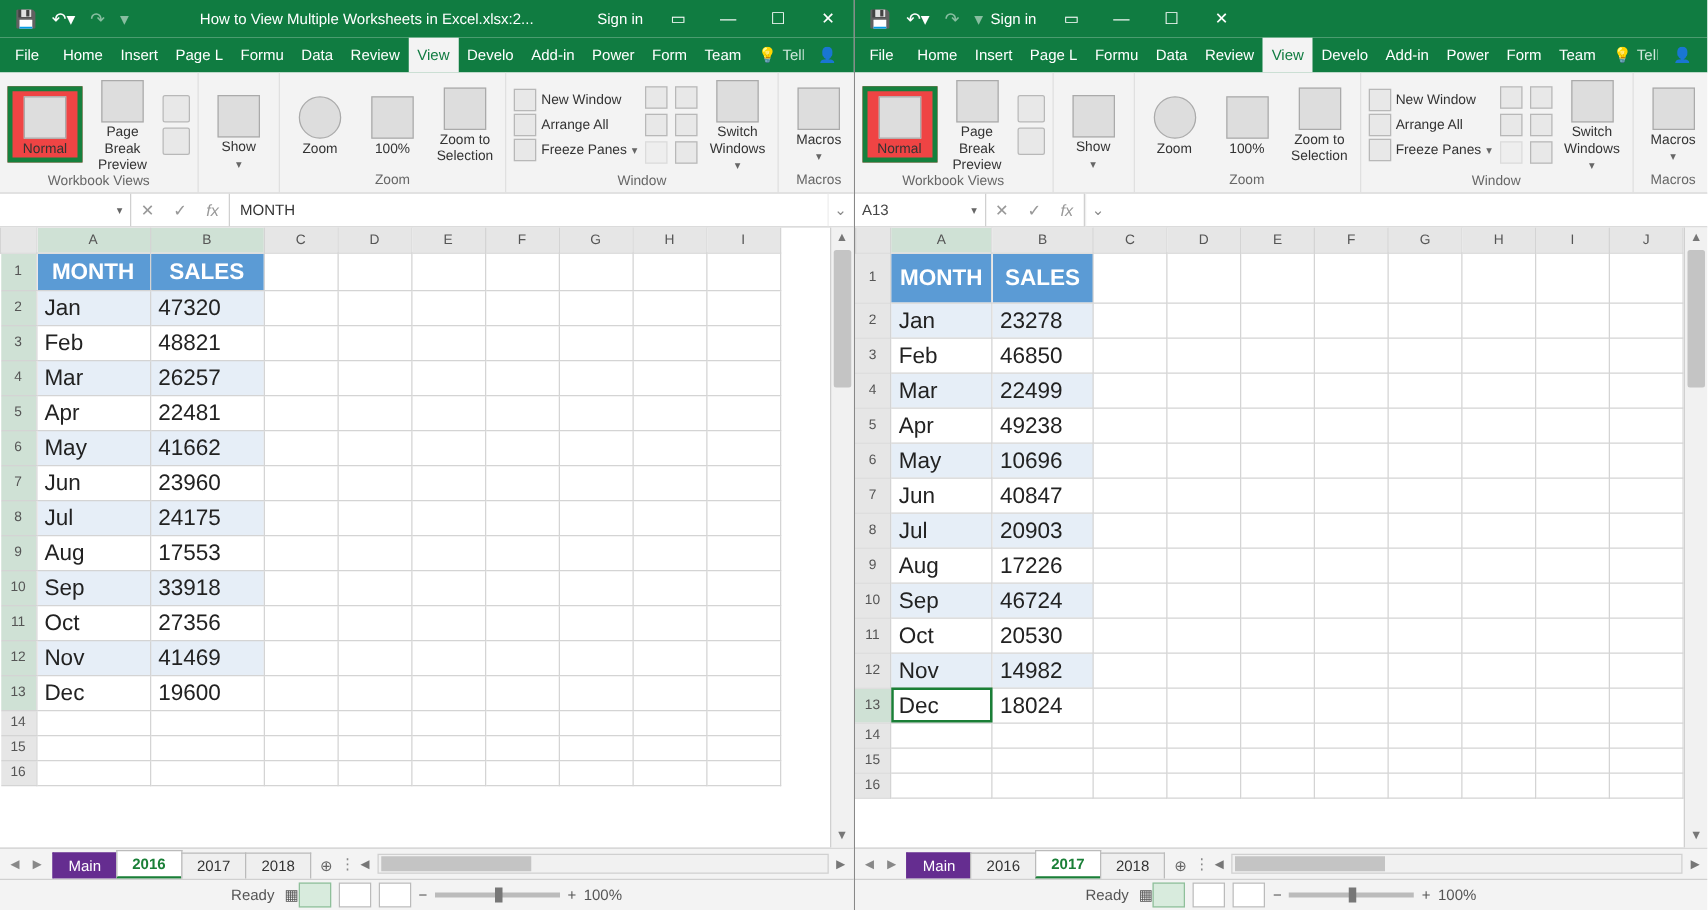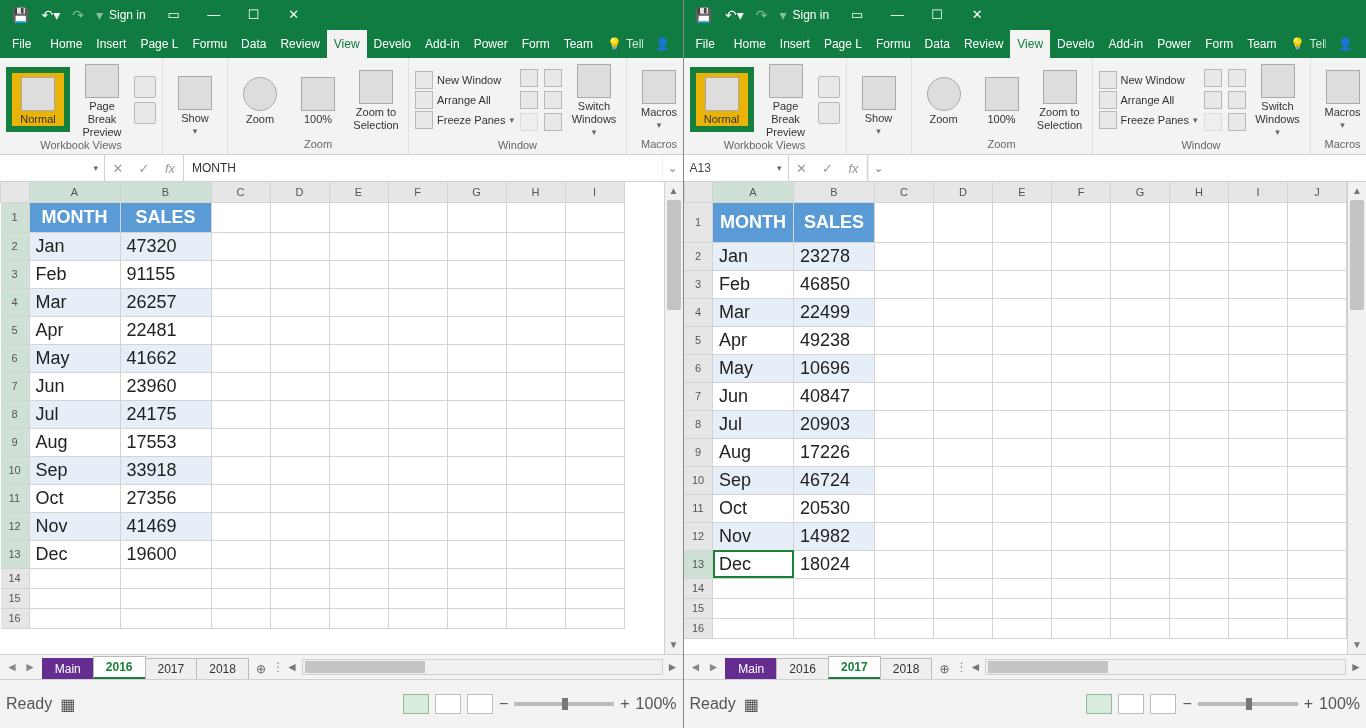--- a/index.html
+++ b/index.html
@@ -27,21 +27,21 @@
   .tabstrip .tellme .bulb{margin-right:4px}
   .tabstrip .share{width:40px;display:flex;align-items:center;justify-content:center}
 
   
   .ribbon{background:#f3f3f3;border-bottom:1px solid #d0d0d0;height:96px;display:flex;align-items:stretch;overflow:hidden}
   .group{display:flex;flex-direction:column;align-items:center;border-right:1px solid #e0e0e0;padding:2px 6px}
   .group .controls{flex:1;display:flex;align-items:center;gap:6px}
   .group .glabel{font-size:11px;color:#666;padding-bottom:2px}
   .bigbtn{display:flex;flex-direction:column;align-items:center;justify-content:flex-start;width:52px;padding-top:4px;cursor:default;text-align:center;font-size:11px;line-height:13px}
   .bigbtn .ico{width:32px;height:32px;background:#ddd;border:1px solid #aaa;margin-bottom:2px}
-  .bigbtn.sel{background:#eab308;border:6px solid #15803d}
+  .bigbtn.sel{background:#ef4444;border:4px solid #15803d}
   .iconcell{width:20px;height:20px;background:#e8e8e8;border:1px solid #b8b8b8;border-radius:2px}
   .ico-zoom{border-radius:50%}
   .dd{font-size:9px;color:#666}
   .stack{display:flex;flex-direction:column;gap:2px;font-size:11px}
   .stack .row{display:flex;align-items:center;gap:4px;white-space:nowrap}
   .mini{width:16px;height:16px;background:#e8e8e8;border:1px solid #b8b8b8}
   .collapse{width:20px;display:flex;align-items:flex-end;justify-content:center;color:#666;padding-bottom:4px;font-size:12px}
 
   
   .fbar{height:26px;border-bottom:1px solid #d0d0d0;display:flex;align-items:stretch;background:#fff}
@@ -77,41 +77,42 @@
   .stabs{display:flex;align-items:flex-end}
   .stab{padding:3px 12px;border:1px solid #bbb;border-bottom:none;background:#efefef;font-size:12px;margin-right:-1px;cursor:default}
   .stab.main{background:#652d90;color:#fff;border-color:#652d90}
   .stab.active{background:#fff;color:#1a7f37;font-weight:bold;border-bottom:2px solid #1a7f37}
   .stadd{padding:3px 8px;color:#666}
   .hscroll{flex:1;display:flex;align-items:center;padding:0 4px}
   .hscroll .track{flex:1;height:14px;background:#f1f1f1;border:1px solid #d0d0d0;position:relative;margin:0 4px}
   .hscroll .thumb{position:absolute;top:1px;bottom:1px;left:2px;width:120px;background:#c4c4c4}
   .resizer{width:8px;color:#888;display:flex;align-items:center;justify-content:center}
 
-  .status{height:24px;border-top:1px solid #d0d0d0;display:flex;align-items:center;justify-content:space-between;background:#f3f3f3;font-size:16px;color:#555;padding:12px 6px}
+  .status{height:24px;border-top:1px solid #d0d0d0;display:flex;align-items:center;justify-content:center;background:#f3f3f3;font-size:12px;color:#555;padding:0 6px}
   .status .left{display:flex;align-items:center;gap:8px}
   .status .right{display:flex;align-items:center;gap:6px}
   .viewbtn{width:24px;height:18px;border:1px solid #bbb;background:#fff}
   .viewbtn.active{background:#d8ebdd;border-color:#8fbf9a}
   .zoomslider{width:100px;height:4px;background:#bbb;position:relative}
   .zoomslider .knob{position:absolute;top:-4px;left:48px;width:6px;height:12px;background:#777}
   .tick{color:#777}
 </style>
 </head>
 <body>
 
 <div class="app" id="app">
   <div class="window">
     <div class="titlebar">
       <div class="qat">
         <span>💾</span>
         <span>↶▾</span>
         <span class="dim">↷</span>
         <span class="dim">▾</span>
       </div>
+      <div class="fname">How to View Multiple Worksheets in Excel.xlsx:2...</div>
       <div class="signin">Sign in</div>
       <div class="winctl">
         <span>▭</span>
         <span>—</span>
         <span>☐</span>
         <span>✕</span>
       </div>
     </div>
 
     <div class="tabstrip">
@@ -242,21 +243,21 @@
                 <td style="background:#fff"></td>
                 <td style="background:#fff"></td>
                 <td style="background:#fff"></td>
                 <td style="background:#fff"></td>
                 <td style="background:#fff"></td>
                 <td style="background:#fff"></td>
               </tr>
               <tr class="" style="height:28px">
       <th class="sel">3</th>
       <td class="dat ">Feb</td>
-      <td class="dat">91155</td>
+      <td class="dat">48821</td>
                 <td style="background:#fff"></td>
                 <td style="background:#fff"></td>
                 <td style="background:#fff"></td>
                 <td style="background:#fff"></td>
                 <td style="background:#fff"></td>
                 <td style="background:#fff"></td>
                 <td style="background:#fff"></td>
               </tr>
               <tr class="band" style="height:28px">
       <th class="sel">4</th>

